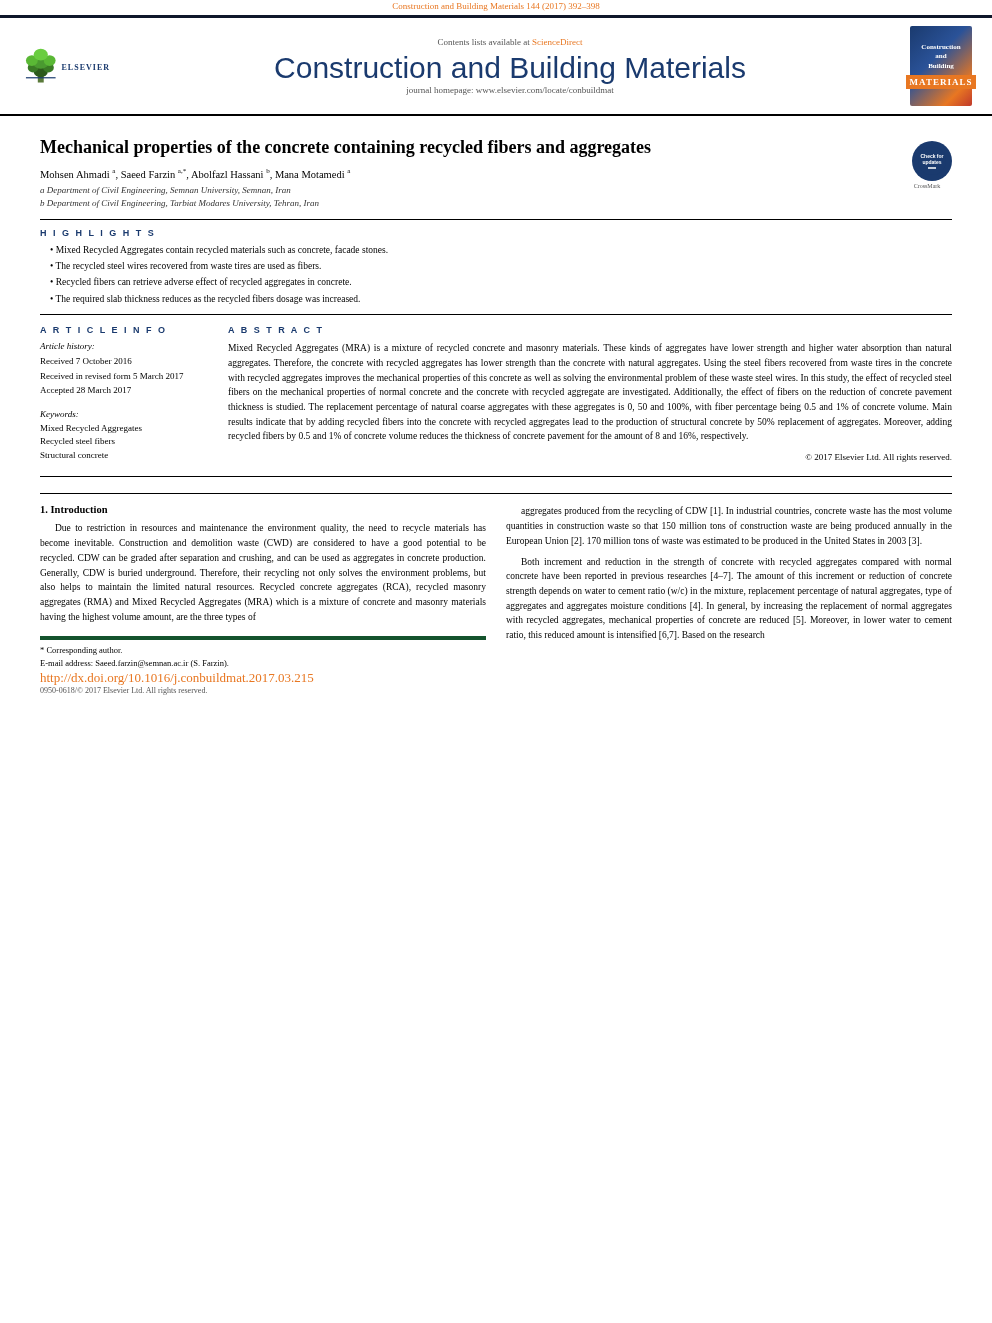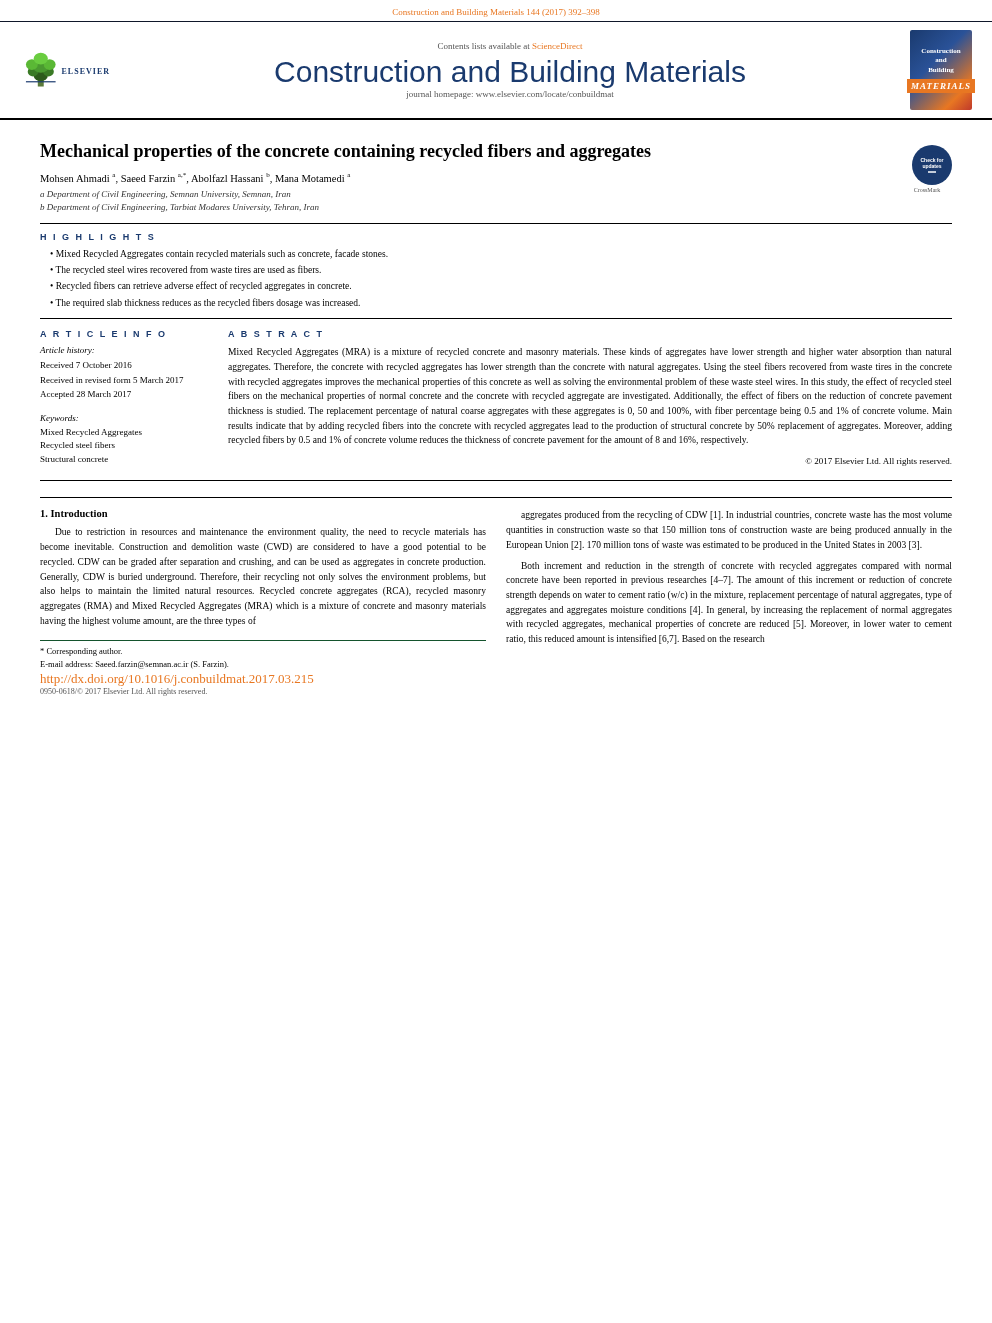--- a/index.html
+++ b/index.html
@@ -7,22 +7,22 @@
       font-family: "Times New Roman", Times, serif;
       background: #fff;
       width: 992px;
       min-height: 1323px;
       color: #000;
       font-size: 10px;
     }
 
     .top-bar {
       text-align: center;
-      padding: 6px 0 4px;
-      border-bottom: 1px solid #0f172a;
+      padding: 0 0 4px;
+      border-bottom: 3px solid #0f172a;
     }
 
     .journal-header {
       display: flex;
       align-items: center;
       padding: 8px 20px;
       border-bottom: 2px solid #000;
       gap: 10px;
     }
     .journal-header .elsevier-logo {
@@ -89,21 +89,20 @@
       line-height: 1.3;
     }
     .journal-cover-orange {
       background: #e87722;
       color: #fff;
       font-size: 9px;
       font-weight: bold;
       padding: 2px 4px;
       margin-top: 4px;
       letter-spacing: 1px;
-      font-style: italic;
     }
 
     .main-content {
       padding: 10px 40px 20px;
     }
 
     .article-title {
       font-size: 18px;
       font-weight: bold;
       margin: 10px 0 8px;
@@ -278,21 +277,21 @@
       text-align: justify;
       color: #000;
     }
     .body-text p {
       margin-bottom: 6px;
       text-indent: 15px;
     }
 
     .footnote-section {
       margin-top: 12px;
-      border-top: 1px solid #14532d;
+      border-top: 4px solid #14532d;
       padding-top: 4px;
     }
     .footnote-text {
       font-size: 8.5px;
       color: #000;
       line-height: 1.5;
     }
     .doi-text {
       font-size: 13px;
       color: #e87722;

